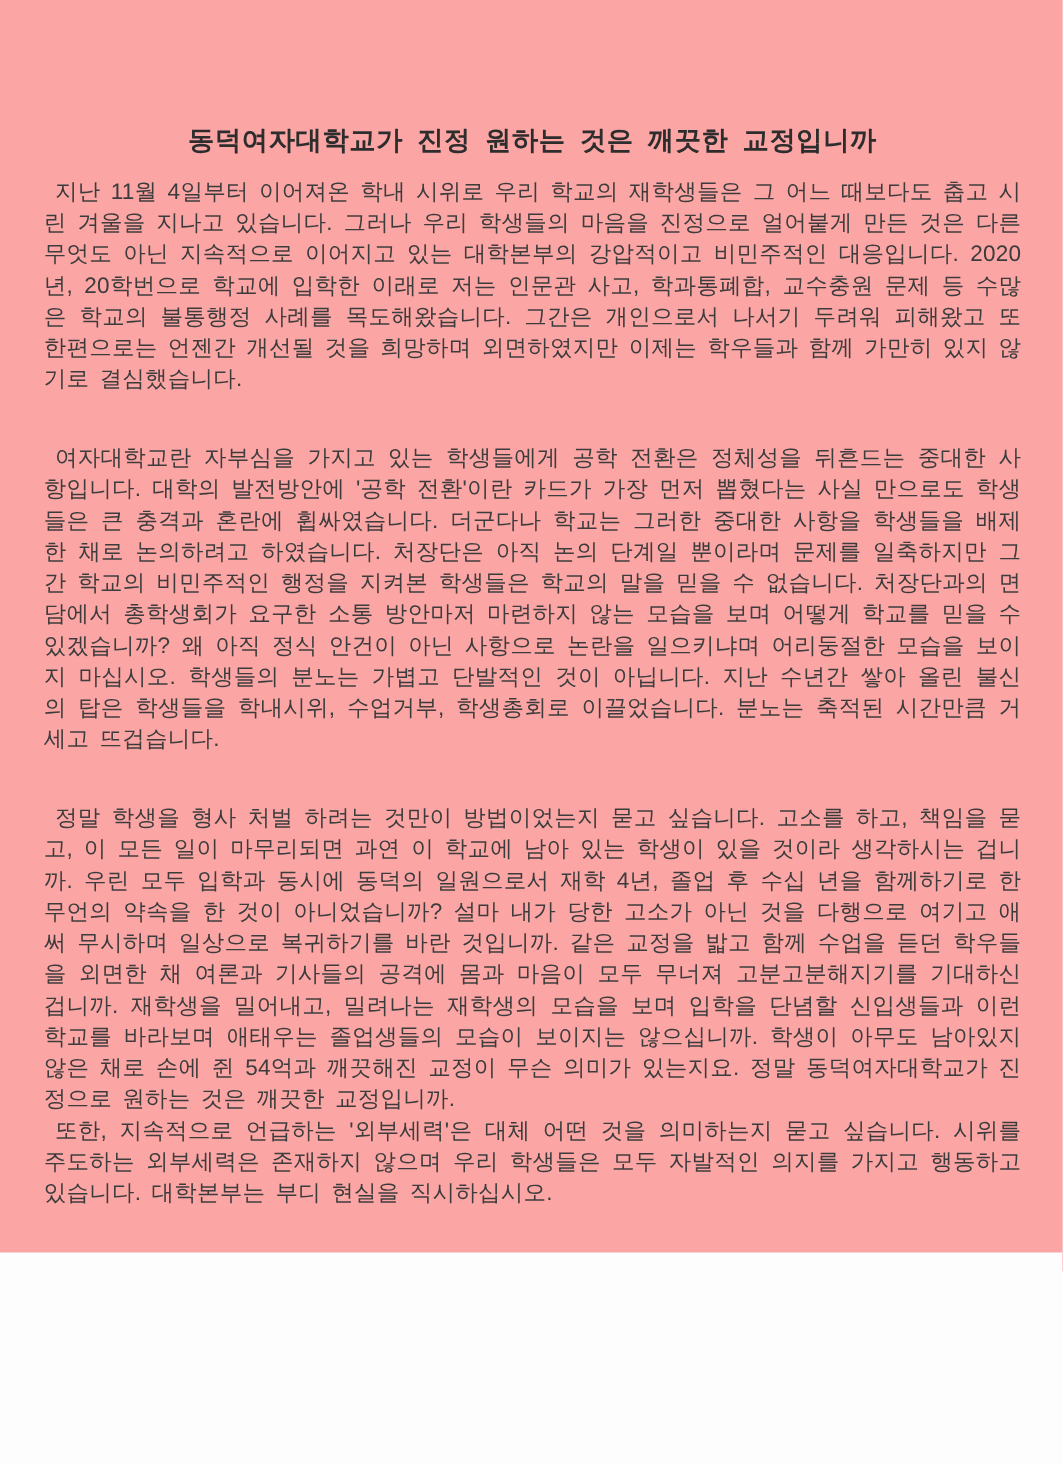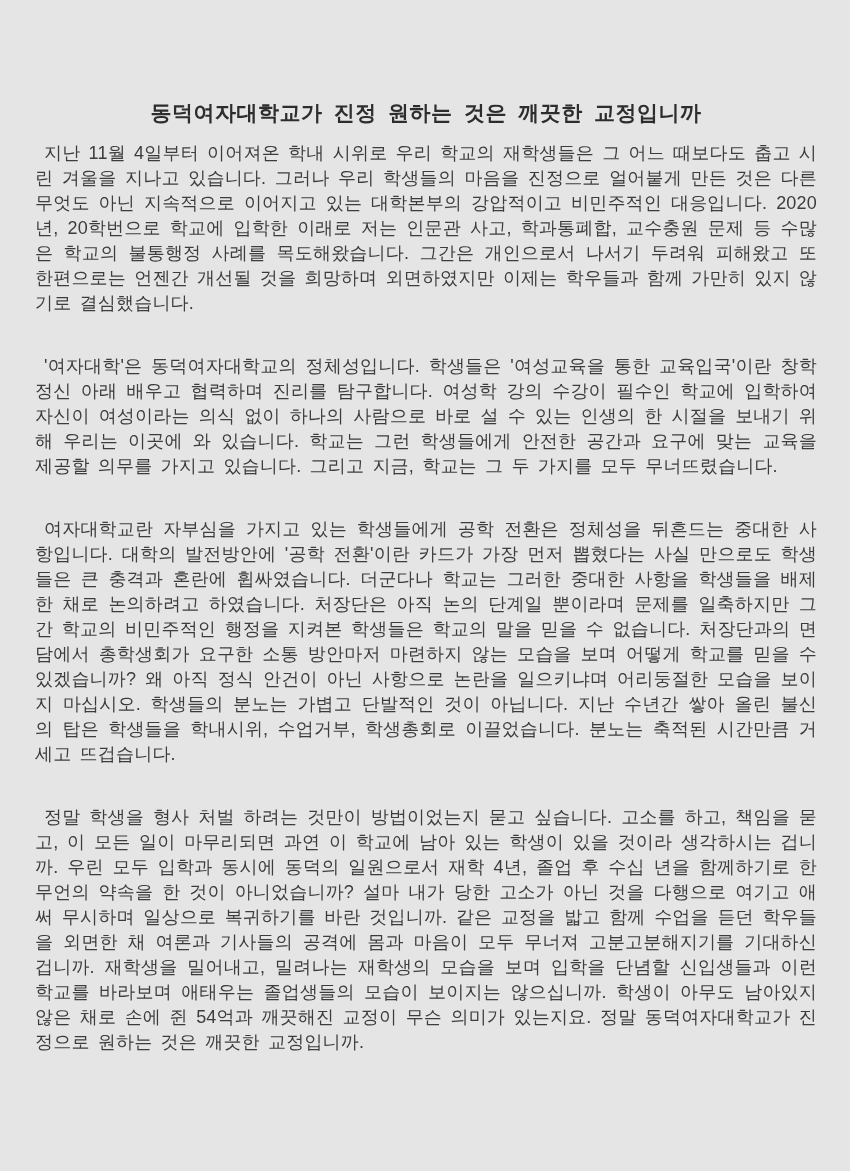--- a/index.html
+++ b/index.html
@@ -9,23 +9,23 @@
   body {
     width: 850px;
     height: 1171px;
     background: #fdfdfd;
     font-family: "Liberation Sans", "DejaVu Sans", sans-serif;
     overflow: hidden;
   }
   .doc {
     box-sizing: border-box;
     width: 850px;
-    height: 1171px;
+    height: 1002px;
     padding: 100px 33px 40px 35px;
-    background: #e5e5e5;
+    background: #fca5a5;
   }
   .doc-title {
     margin: 0 0 15px 0;
     text-align: center;
     font-size: 21px;
     font-weight: 700;
     letter-spacing: 0.5px;
     word-spacing: 5px;
     color: #2d2d2d;
     line-height: 26px;
@@ -48,19 +48,19 @@
   }
 </style>
 </head>
 <body>
 
 <div class="doc">
   <h1 class="doc-title">동덕여자대학교가 진정 원하는 것은 깨끗한 교정입니까</h1>
 
   <p class="para">지난 11월 4일부터 이어져온 학내 시위로 우리 학교의 재학생들은 그 어느 때보다도 춥고 시린 겨울을 지나고 있습니다. 그러나 우리 학생들의 마음을 진정으로 얼어붙게 만든 것은 다른 무엇도 아닌 지속적으로 이어지고 있는 대학본부의 강압적이고 비민주적인 대응입니다. 2020년, 20학번으로 학교에 입학한 이래로 저는 인문관 사고, 학과통폐합, 교수충원 문제 등 수많은 학교의 불통행정 사례를 목도해왔습니다. 그간은 개인으로서 나서기 두려워 피해왔고 또 한편으로는 언젠간 개선될 것을 희망하며 외면하였지만 이제는 학우들과 함께 가만히 있지 않기로 결심했습니다.</p>
 
-  <p class="para">'여자대학'은 동덕여자대학교의 정체성입니다. 학생들은 '여성교육을 통한 교육입국'이란 창학 정신 아래 배우고 협력하며 진리를 탐구합니다. 여성학 강의 수강이 필수인 학교에 입학하여 자신이 여성이라는 의식 없이 하나의 사람으로 바로 설 수 있는 인생의 한 시절을 보내기 위해 우리는 이곳에 와 있습니다. 학교는 그런 학생들에게 안전한 공간과 요구에 맞는 교육을 제공할 의무를 가지고 있습니다. 그리고 지금, 학교는 그 두 가지를 모두 무너뜨렸습니다.</p>
 
   <p class="para">여자대학교란 자부심을 가지고 있는 학생들에게 공학 전환은 정체성을 뒤흔드는 중대한 사항입니다. 대학의 발전방안에 '공학 전환'이란 카드가 가장 먼저 뽑혔다는 사실 만으로도 학생들은 큰 충격과 혼란에 휩싸였습니다. 더군다나 학교는 그러한 중대한 사항을 학생들을 배제한 채로 논의하려고 하였습니다. 처장단은 아직 논의 단계일 뿐이라며 문제를 일축하지만 그간 학교의 비민주적인 행정을 지켜본 학생들은 학교의 말을 믿을 수 없습니다. 처장단과의 면담에서 총학생회가 요구한 소통 방안마저 마련하지 않는 모습을 보며 어떻게 학교를 믿을 수 있겠습니까? 왜 아직 정식 안건이 아닌 사항으로 논란을 일으키냐며 어리둥절한 모습을 보이지 마십시오. 학생들의 분노는 가볍고 단발적인 것이 아닙니다. 지난 수년간 쌓아 올린 불신의 탑은 학생들을 학내시위, 수업거부, 학생총회로 이끌었습니다. 분노는 축적된 시간만큼 거세고 뜨겁습니다.</p>
 
   <p class="para tight">정말 학생을 형사 처벌 하려는 것만이 방법이었는지 묻고 싶습니다. 고소를 하고, 책임을 묻고, 이 모든 일이 마무리되면 과연 이 학교에 남아 있는 학생이 있을 것이라 생각하시는 겁니까. 우린 모두 입학과 동시에 동덕의 일원으로서 재학 4년, 졸업 후 수십 년을 함께하기로 한 무언의 약속을 한 것이 아니었습니까? 설마 내가 당한 고소가 아닌 것을 다행으로 여기고 애써 무시하며 일상으로 복귀하기를 바란 것입니까. 같은 교정을 밟고 함께 수업을 듣던 학우들을 외면한 채 여론과 기사들의 공격에 몸과 마음이 모두 무너져 고분고분해지기를 기대하신 겁니까. 재학생을 밀어내고, 밀려나는 재학생의 모습을 보며 입학을 단념할 신입생들과 이런 학교를 바라보며 애태우는 졸업생들의 모습이 보이지는 않으십니까. 학생이 아무도 남아있지 않은 채로 손에 쥔 54억과 깨끗해진 교정이 무슨 의미가 있는지요. 정말 동덕여자대학교가 진정으로 원하는 것은 깨끗한 교정입니까.</p>
 
+  <p class="para last">또한, 지속적으로 언급하는 '외부세력'은 대체 어떤 것을 의미하는지 묻고 싶습니다. 시위를 주도하는 외부세력은 존재하지 않으며 우리 학생들은 모두 자발적인 의지를 가지고 행동하고 있습니다. 대학본부는 부디 현실을 직시하십시오.</p>
 </div>
 
 </body></html>

